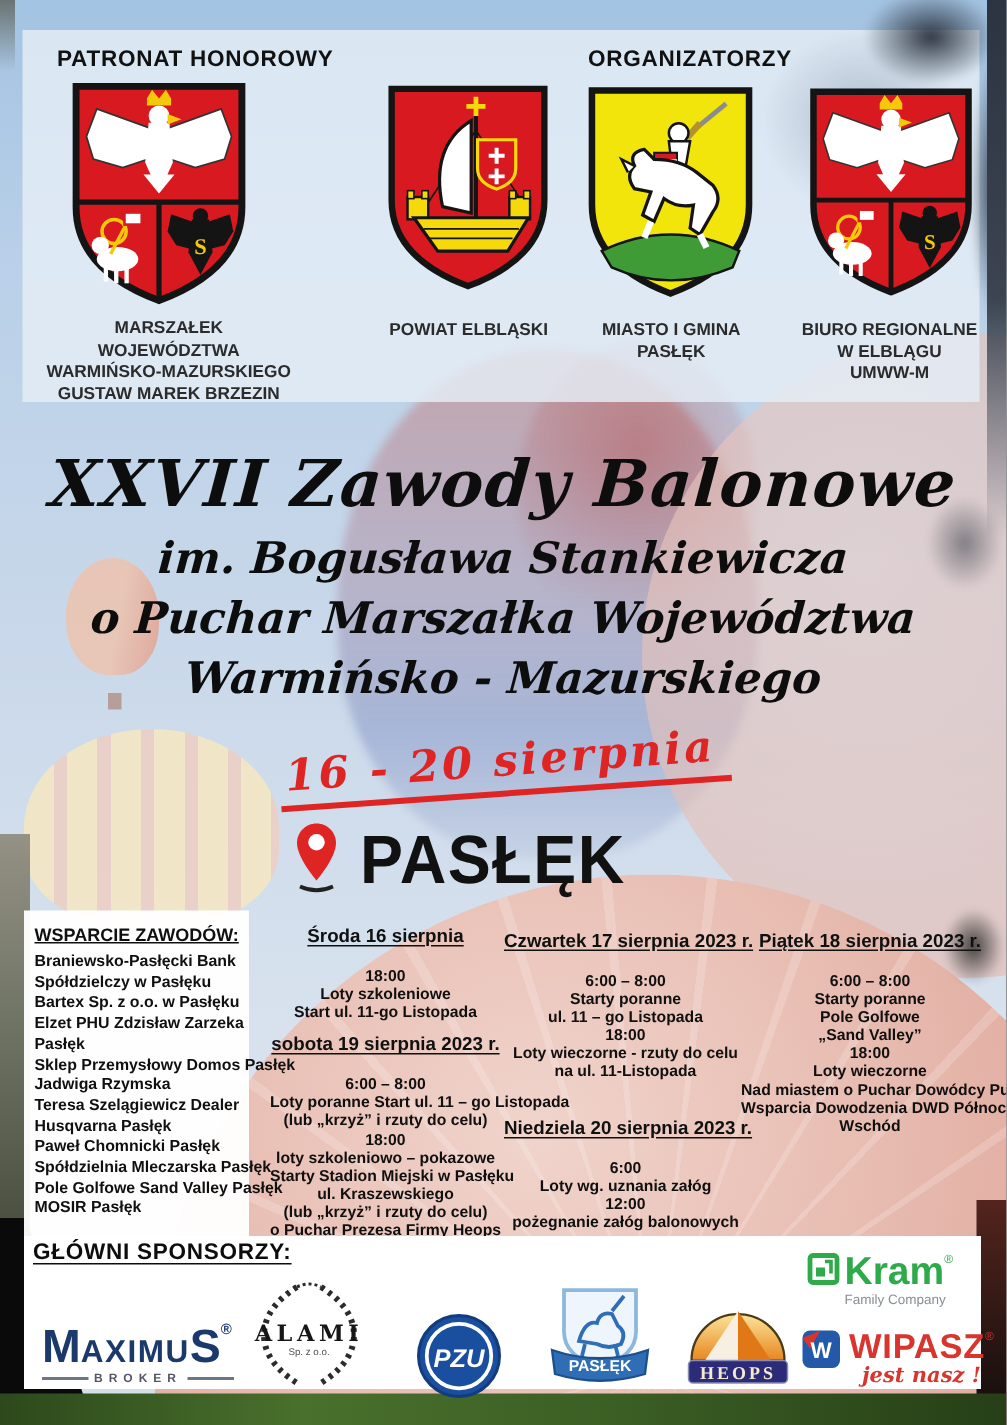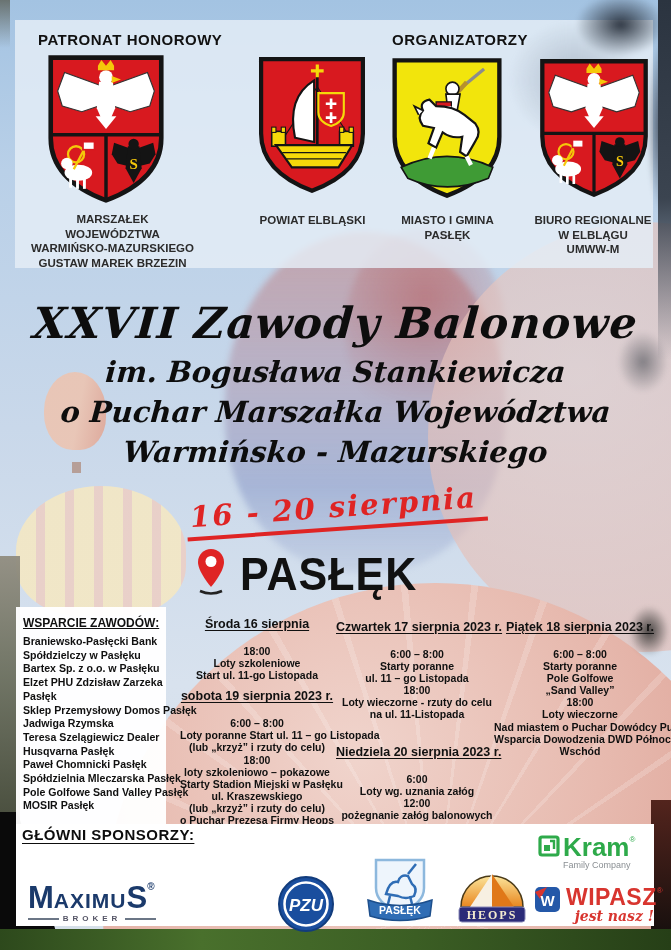--- a/index.html
+++ b/index.html
@@ -335,20 +335,31 @@
     <div class="logo" style="left:12px;top:22px;width:128px;">
       <div class="mx-word"><span class="mx-big">M</span><span class="mx-mid">AXIMU</span><span class="mx-big">S</span><span class="mx-reg">®</span></div>
       <div class="mx-broker">
           <span class="rule"></span>
           <span class="txt">BROKER</span>
           <span class="rule"></span>
         </div>
     </div>
 
 
+    <div class="logo alami" style="left:152px;top:30px;">
+      <svg width="76" height="72" viewBox="0 0 76 72" style="position:absolute;left:0;top:0;">
+        <path d="M30 4 Q8 18 8 36 Q8 54 30 68" fill="none" stroke="#2b2b2b" stroke-width="4" stroke-dasharray="2.5 3.5"></path>
+        <path d="M46 4 Q68 18 68 36 Q68 54 46 68" fill="none" stroke="#2b2b2b" stroke-width="4" stroke-dasharray="2.5 3.5"></path>
+        <path d="M30 4 Q38 0 46 4" fill="none" stroke="#2b2b2b" stroke-width="2" stroke-dasharray="2 2"></path>
+      </svg>
+      <div style="margin-top:26px;position:relative;">
+        <div class="alami-name">ALAMI</div>
+        <div class="alami-sub">Sp. z o.o.</div>
+      </div>
+    </div>
 
     <div class="logo" style="left:262px;top:52px;font-style:italic;">
       <svg width="56" height="56" viewBox="0 0 56 56">
         <circle cx="28" cy="28" r="27" fill="#1a4e9e"></circle>
         <circle cx="28" cy="28" r="27" fill="none" stroke="#123c7c" stroke-width="2"></circle>
         <circle cx="28" cy="28" r="21.5" fill="none" stroke="#fff" stroke-width="2.5"></circle>
         <text x="28" y="35" text-anchor="middle" font-family="Liberation Sans,sans-serif" font-size="17" font-weight="bold" fill="#fff">PZU</text>
       </svg>
     </div>
 

